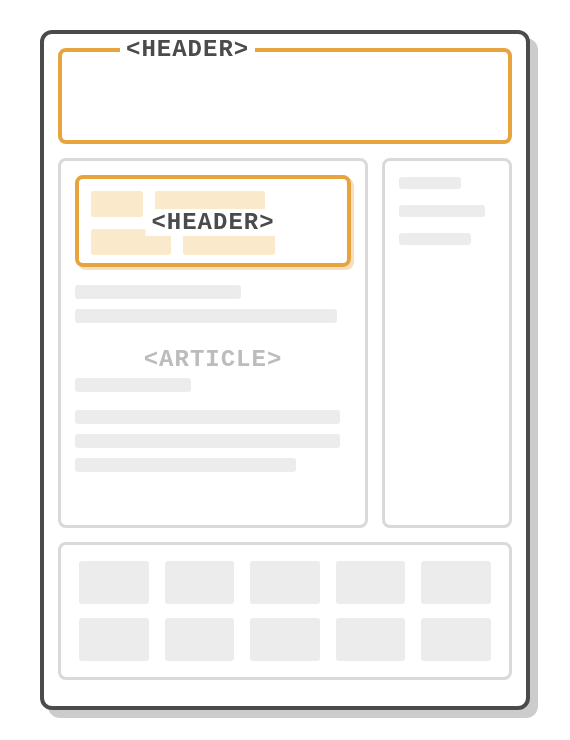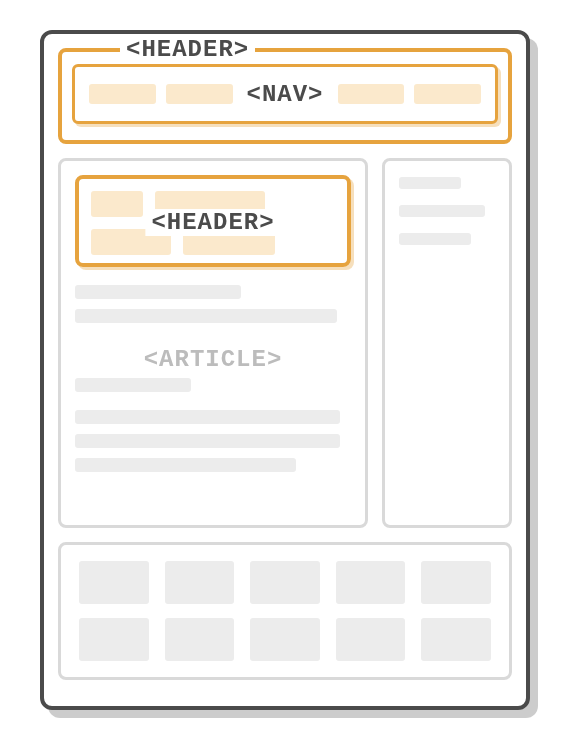--- a/index.html
+++ b/index.html
@@ -133,27 +133,20 @@
   }
 </style>
 </head>
 <body>
 
 <div class="page">
 
   <div class="header-outer">
     <span class="tag-label tag-dark" style="top:-16px; left:58px;">&lt;HEADER&gt;</span>
 
-    <div class="nav-box">
-      <div class="nav-item"></div>
-      <div class="nav-item"></div>
-      <span class="tag-label tag-dark" style="position:relative; top:0; left:0; padding:0 4px;">&lt;NAV&gt;</span>
-      <div class="nav-item"></div>
-      <div class="nav-item"></div>
-    </div>
   </div>
 
   <div class="main-row">
 
     <div class="article-box">
       <div class="article-header">
         <div class="ah-block ah-1"></div>
         <div class="ah-block ah-2"></div>
         <div class="ah-block ah-3"></div>
         <div class="ah-block ah-4"></div>

